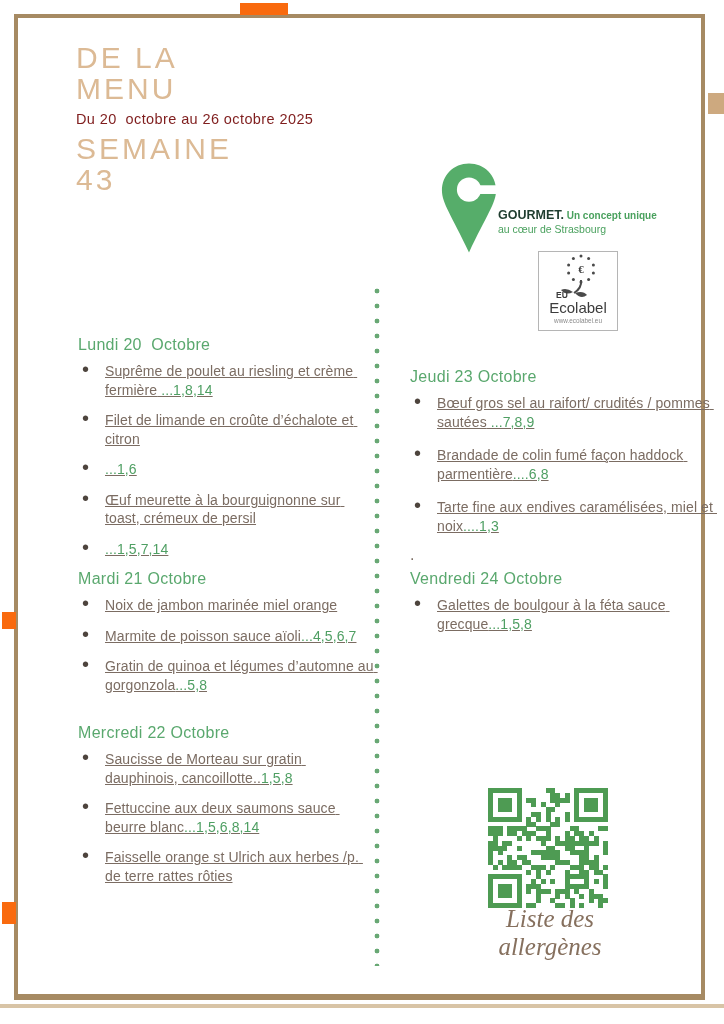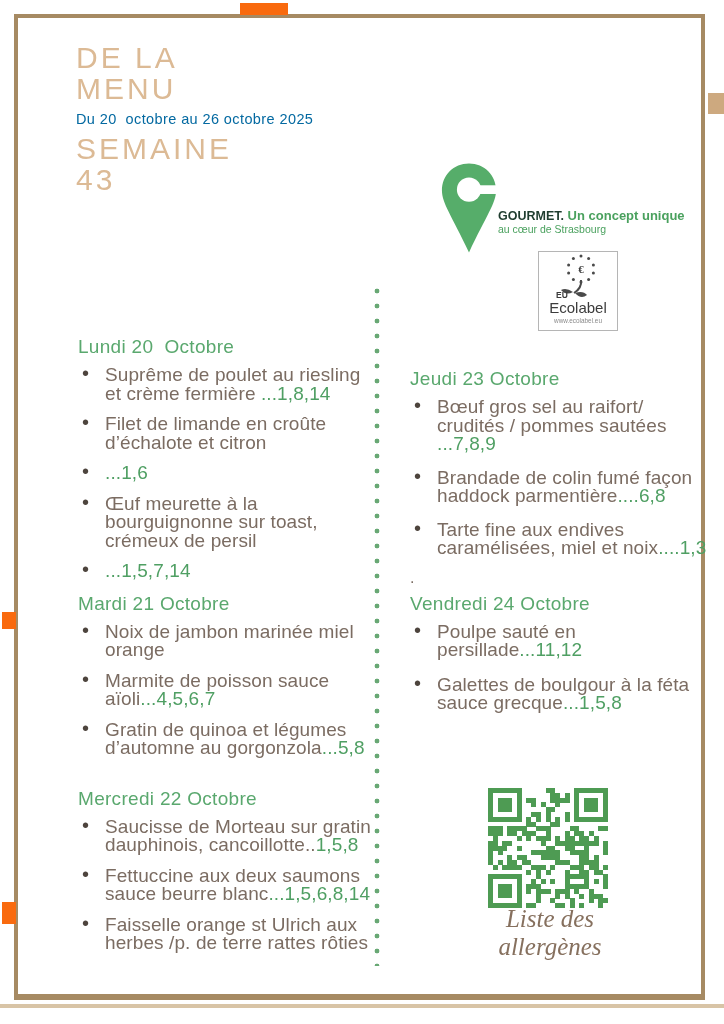--- a/index.html
+++ b/index.html
@@ -12,51 +12,51 @@
   .frame-shadow{position:absolute;left:0;top:1004px;width:724px;height:4px;background:#d8c4a6;}
   .tab-orange-top{position:absolute;left:240px;top:3px;width:48px;height:12px;background:#f96a0e;}
   .sq-orange{position:absolute;background:#f96a0e;}
   .sq-orange.a{left:2px;top:612px;width:14px;height:17px;}
   .sq-orange.b{left:2px;top:902px;width:14px;height:22px;}
   .sq-tan-right{position:absolute;left:708px;top:93px;width:16px;height:21px;background:#cda97f;}
 
   
   .title-block{position:absolute;left:76px;top:42px;color:#dcba95;}
   .t-big{font-size:30px;line-height:31px;letter-spacing:3px;font-weight:400;white-space:pre;}
-  .date-range{margin:7px 0 6px 0;font-size:14.5px;color:#0369a1;letter-spacing:.4px;white-space:pre;}
+  .date-range{margin:7px 0 6px 0;font-size:14.5px;color:#7f1d1d;letter-spacing:.4px;white-space:pre;}
 
   
   .logo{position:absolute;left:440px;top:160px;width:200px;height:95px;}
   .logo .pin{position:absolute;left:0;top:2px;}
   .logo .brand{position:absolute;left:53px;top:-4px;font-size:49px;font-weight:bold;
                color:#56ad6a;letter-spacing:-1px;}
   .logo .sub{position:absolute;left:58px;top:48px;font-size:12.5px;font-weight:bold;white-space:pre;}
   .logo .sub .g{color:#1f3d2f;}
-  .logo .sub .t{color:#4aa15e;font-size:13px;}
+  .logo .sub .t{color:#4aa15e;font-size:10px;}
   .logo .tag2{position:absolute;left:58px;top:63px;font-size:10.5px;font-weight:normal;color:#4aa15e;}
 
   
   .ecolabel{position:absolute;left:538px;top:251px;width:80px;height:80px;
             border:1px solid #b5b5b5;background:#fff;box-sizing:border-box;}
 
   
   .dotline{position:absolute;left:374px;top:288px;width:6px;height:678px;
            background-image:radial-gradient(circle at 3px 3px,#68a874 2.1px,rgba(0,0,0,0) 2.7px);
            background-size:6px 15px;background-repeat:repeat-y;}
 
   
   .col{position:absolute;color:#7b6c62;}
   .col-left{left:78px;top:336px;width:298px;}
   .col-right{left:410px;top:368px;width:304px;}
-  .day h2{margin:0;font-size:19px;font-weight:400;color:#5aa86e;letter-spacing:.3px;white-space:pre;}
+  .day h2{margin:0;font-size:16px;font-weight:400;color:#5aa86e;letter-spacing:.3px;white-space:pre;}
   .day{margin:0;}
   .day .head-gap{height:8px;}
   ul.menu-list{list-style:none;margin:0;padding:0;}
-  ul.menu-list li{position:relative;padding-left:27px;font-size:19px;line-height:18.5px;
-                  margin-bottom:12px;letter-spacing:.1px;}
+  ul.menu-list li{position:relative;padding-left:27px;font-size:14px;line-height:18.5px;
+                  margin-bottom:12px;letter-spacing:.1px;text-decoration:underline;}
   ul.menu-list li::before{content:"•";position:absolute;left:4px;top:-2px;font-size:20px;color:#4d443d;}
   ul.menu-list li .alg{color:#4f9f63;white-space:pre-wrap;}
   ul.menu-list li .txt{white-space:pre-wrap;}
   li.snug{margin-bottom:3px;}
   li.tight{margin-bottom:13px;}
   li.endL{margin-bottom:6px;}
   .day.mardi h2{margin-top:6px;}
   .day.mercredi h2{margin-top:30px;}
   .day.vendredi h2{margin-top:2px;}
   .col-right ul.menu-list li{margin-bottom:15px;}
@@ -179,21 +179,20 @@
         <li><span class="txt">Tarte fine aux endives caramélisées, miel et noix</span><span class="alg">....1,3</span></li>
       </ul>
   </section>
   <div class="stray-dot">.</div>
   <section class="day vendredi">
     <h2>Vendredi 24 Octobre</h2>
     <div class="head-gap"></div>
     <ul class="menu-list">
 
 
-        <li class="wide"><span class="txt">Poulpe sauté en persillade</span><span class="alg">...11,12</span></li>
 
         <li><span class="txt">Galettes de boulgour à la féta sauce grecque</span><span class="alg">...1,5,8</span></li>
       </ul>
   </section>
 </div>
 
 <div class="qr">
   <svg id="qr-svg" width="120" height="120" viewBox="0 0 25 25" shape-rendering="crispEdges">
       <rect x="12" y="0" width="1.05" height="1.05" fill="#4e9b53"></rect>
       <rect x="13" y="0" width="1.05" height="1.05" fill="#4e9b53"></rect>

